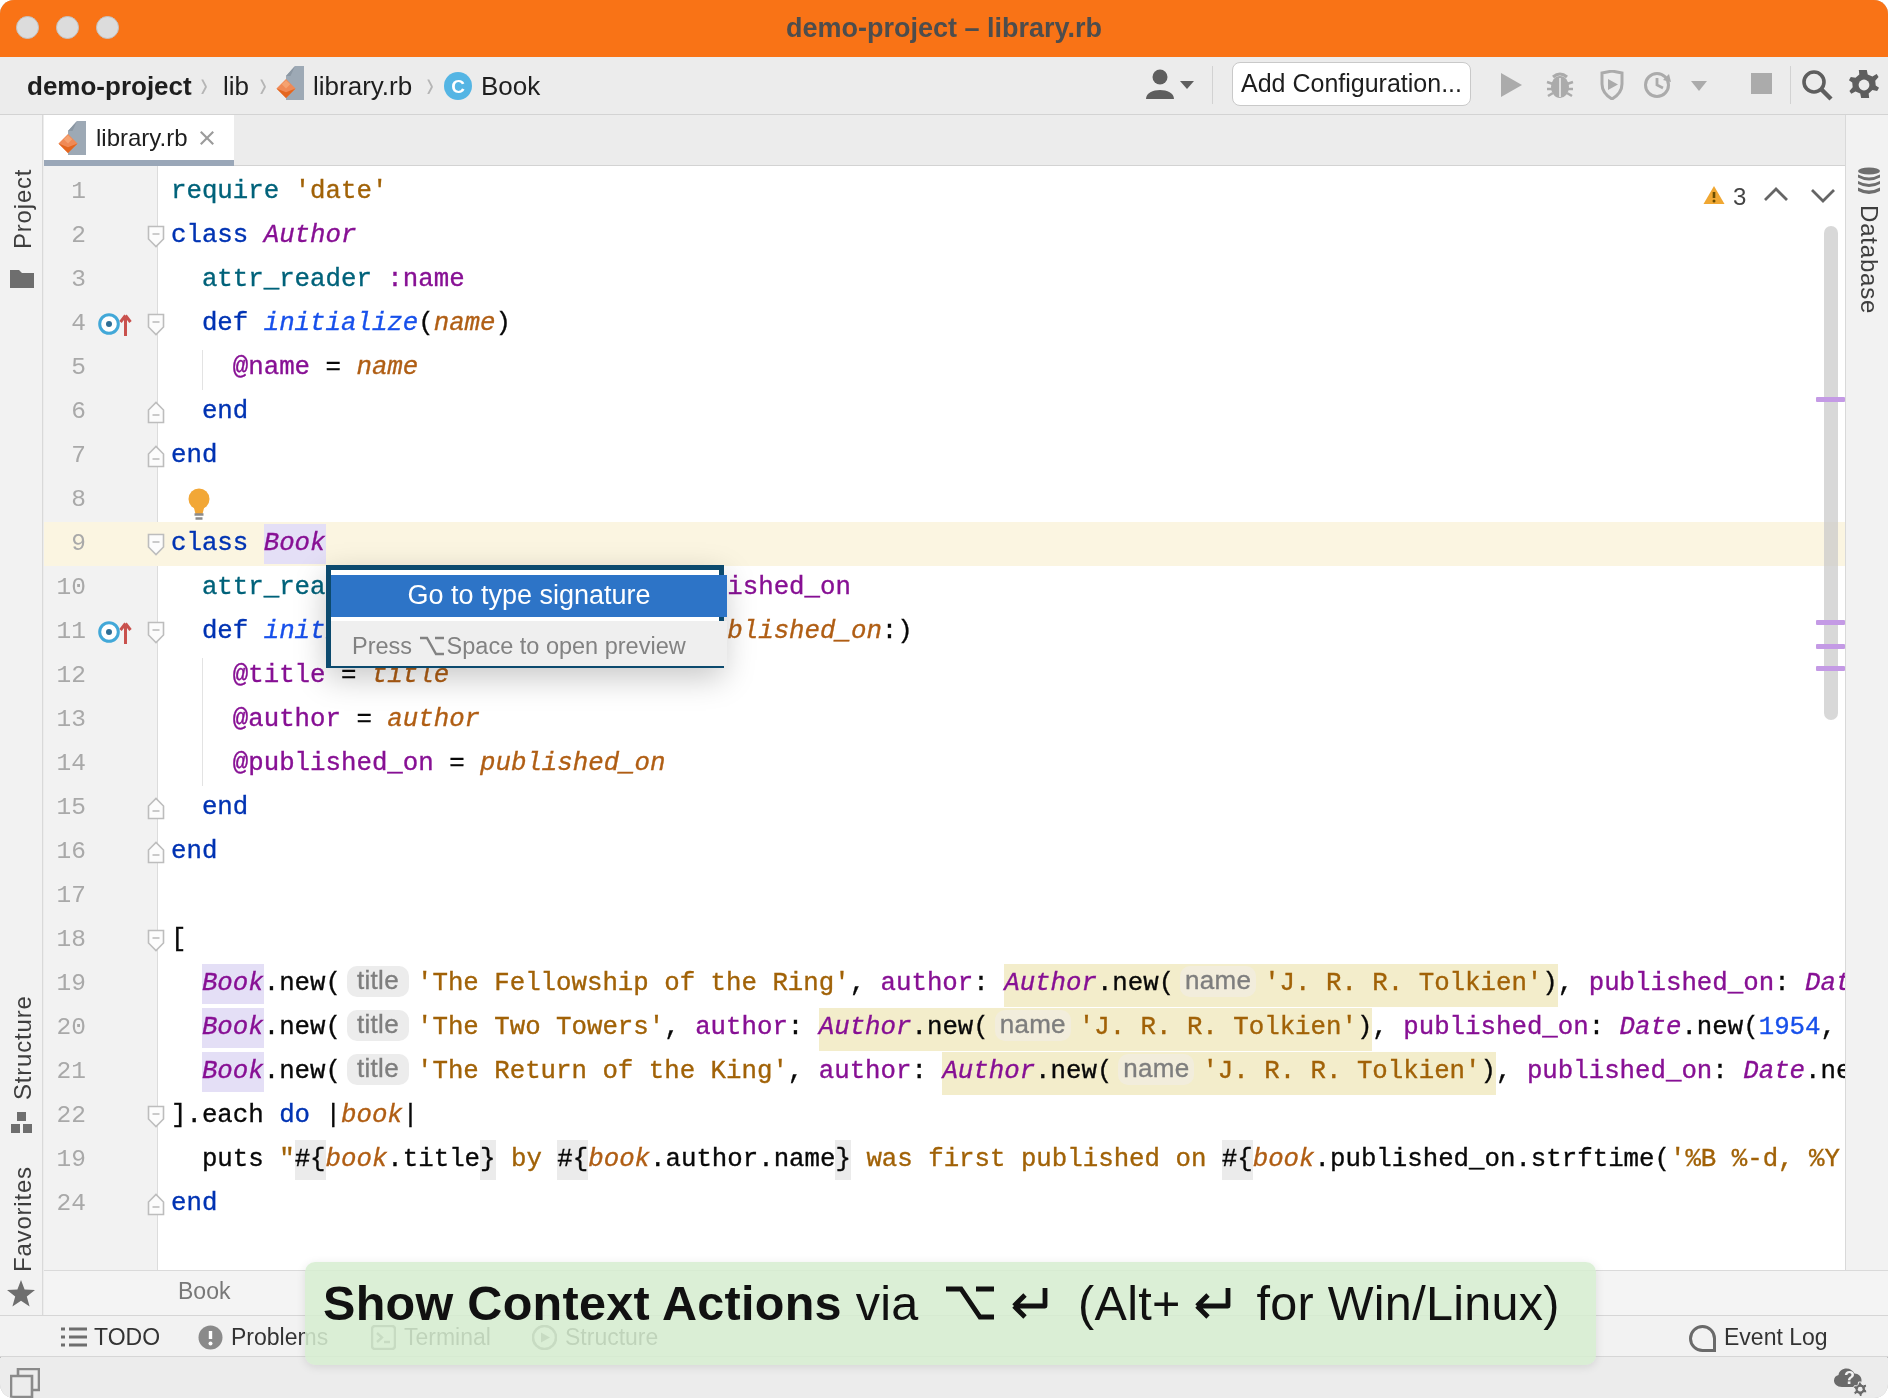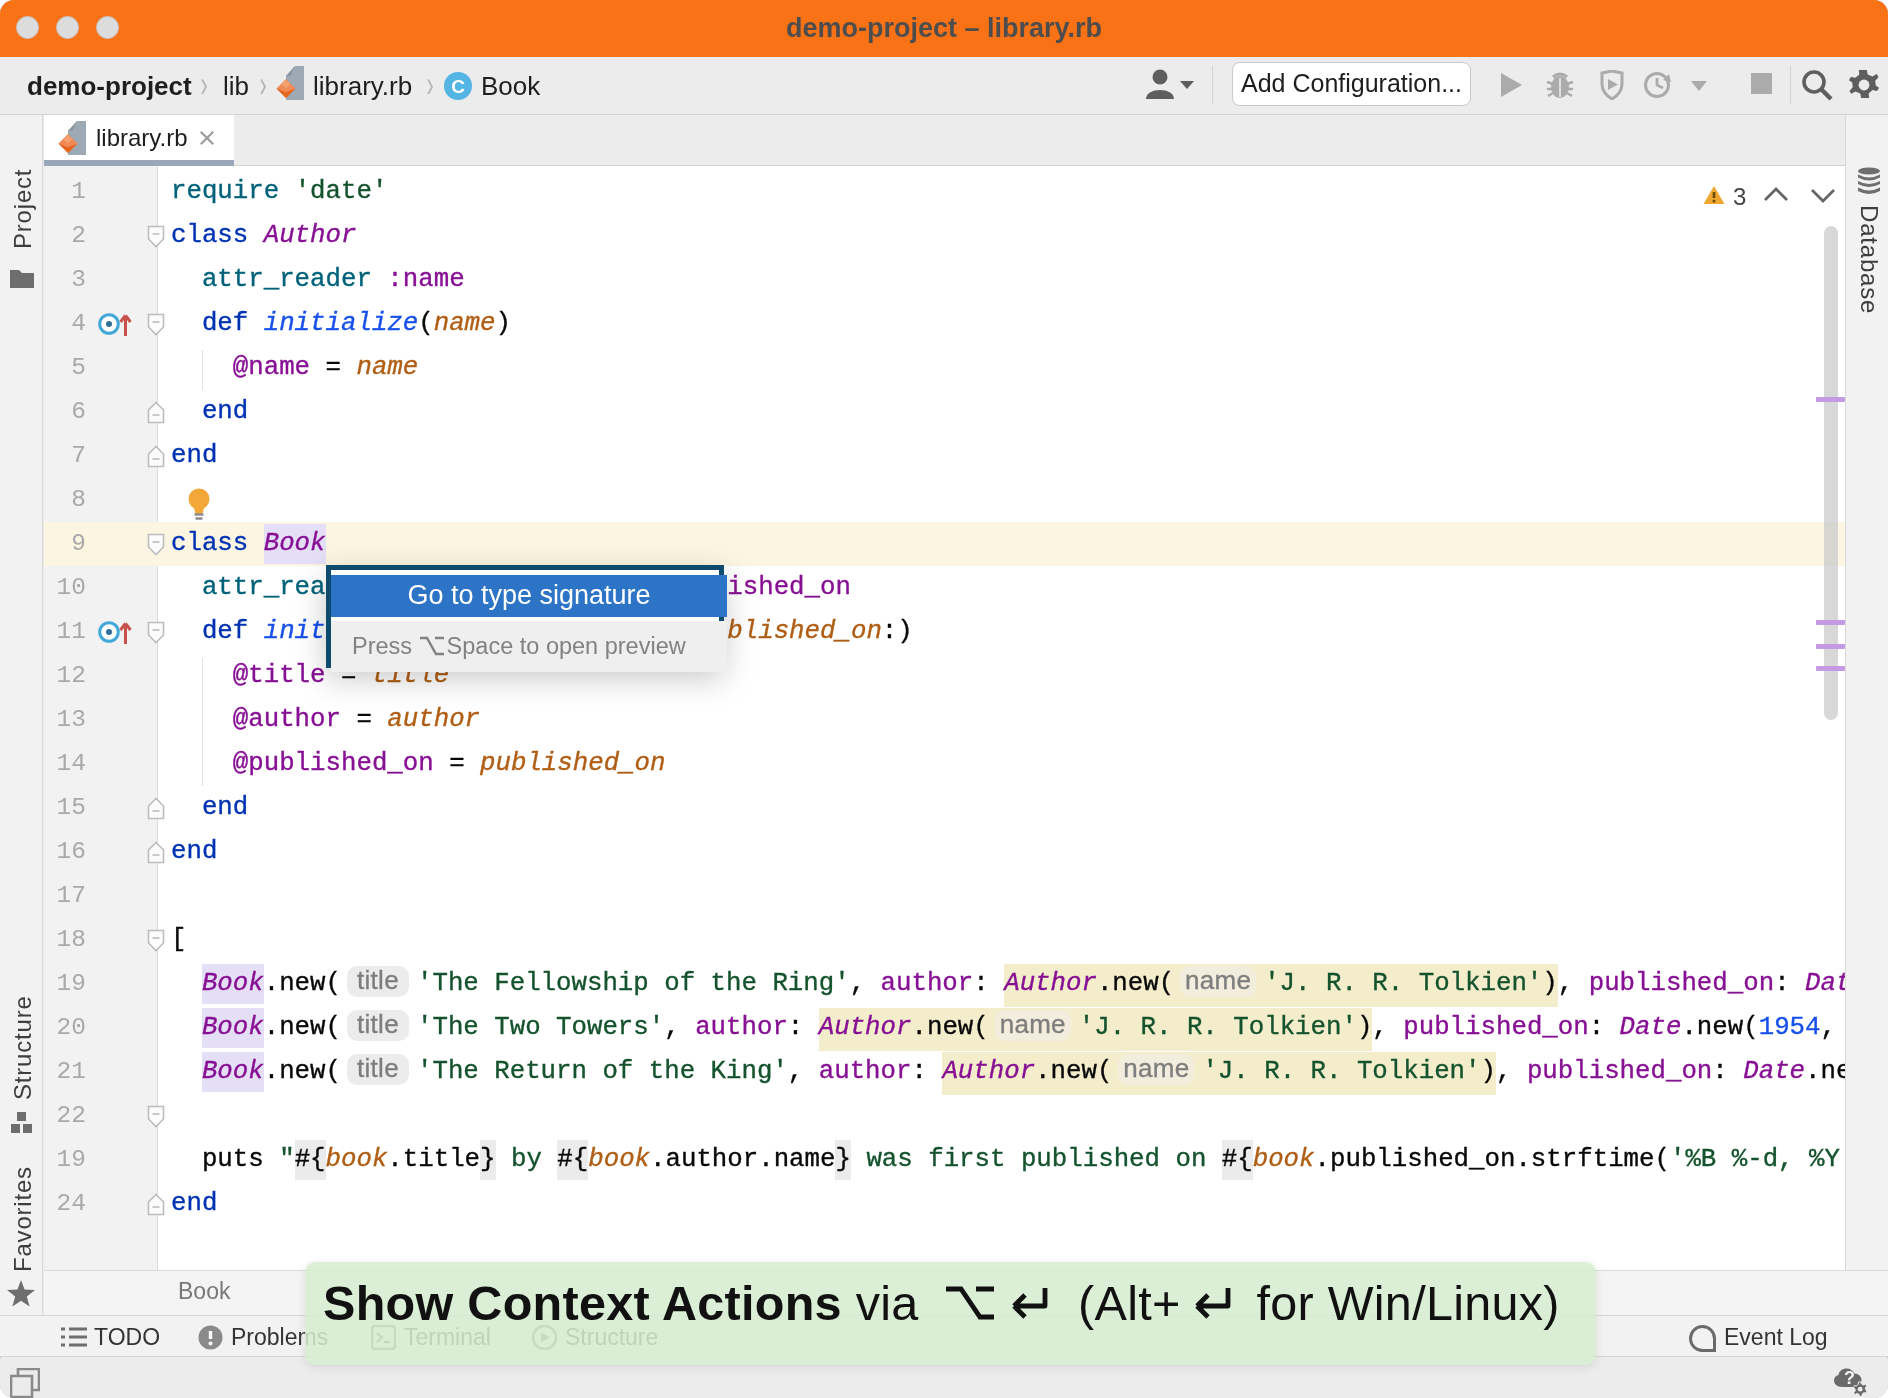--- a/index.html
+++ b/index.html
@@ -24,33 +24,33 @@
 .lnum{position:absolute;width:60px;text-align:right;font-family:"Liberation Mono",monospace;font-size:24.5px;color:#A9A9A9;line-height:44px;left:-18px}
 #curline{position:absolute;left:0;top:356px;width:1801px;height:44px;background:#FBF5E1}
 #code{position:absolute;left:127px;top:4px;font-family:"Liberation Mono",monospace;font-size:25.75px;line-height:44px;color:#080808;white-space:pre;-webkit-text-stroke:0.35px}
 .cl0{position:absolute;left:0;white-space:pre}
 .kw{color:#0033B3}
 .mc{color:#00627A;}
 .fn{color:#1750EB;font-style:italic}
 .cn{color:#871094;font-style:italic}
 .pu{color:#871094}
 .pa{color:#B05E14;font-style:italic}
-.st{color:#14532d}
+.st{color:#a16207}
 .nu{color:#1750EB}
 .hlY{background:#F3EDCB;padding:5px 0 9px 0}
 .hlP{background:#E4DFF6;padding:5px 0 6px 0}
 .ib{background:#EBEBEB;padding:5px 0 6px 0}
 .pill{display:inline-block;vertical-align:middle;margin:0 8px 0 6px;height:31px;line-height:29px;border-radius:10px;background:#ECECEC;color:#7E7E7E;font-family:"Liberation Sans",sans-serif;font-size:26px;letter-spacing:.3px;text-align:center;font-style:normal;position:relative;top:-2px}
 .pY{background:#F2EDDC}
 .ig{position:absolute;width:1px;background:#E3E3E3}
 #sbar{position:absolute;left:1780px;top:60px;width:14px;height:494px;background:#C9C9C9;border-radius:7px;opacity:.72}
 .mark{position:absolute;left:1772px;width:29px;height:5px;background:#C49AE5;border-radius:1px}
 #popup{position:absolute;left:326px;top:565px;width:398px;height:103px;background:#fff;border:5px solid #0c4a6e;box-shadow:0 10px 30px rgba(0,0,0,.22)}
 #popblue{position:absolute;left:0;top:5px;width:396px;height:42px;background:#2D74C7;color:#fff;font-size:27px;text-align:center;line-height:41px}
-#popgray{position:absolute;left:0;top:51px;width:396px;height:51px;background:#EFEFEF;color:#828282;font-size:23.5px;line-height:51px;padding-left:21px;white-space:nowrap;overflow:hidden}
+#popgray{position:absolute;left:0;top:51px;width:396px;height:45px;background:#EFEFEF;color:#828282;font-size:23.5px;line-height:51px;padding-left:21px;white-space:nowrap;overflow:hidden}
 #bcrow{position:absolute;left:44px;top:1270px;width:1844px;height:45px;background:#F4F4F4;border-top:1px solid #DADADA}
 #bcrow .bk{position:absolute;left:134px;top:7px;font-size:23px;color:#787878}
 #statusrow{position:absolute;left:0;top:1315px;width:1888px;height:42px;background:#F2F2F2;border-top:1px solid #D6D6D6;border-bottom:1px solid #D6D6D6}
 .sbtxt{position:absolute;top:8px;font-size:23px;color:#333}
 #bottomrow{position:absolute;left:0;top:1358px;width:1888px;height:40px;background:#ECECEC}
 #banner{position:absolute;left:305px;top:1262px;width:1291px;height:103px;background:rgba(214,237,209,0.86);border-radius:10px;box-shadow:0 2px 10px rgba(0,0,0,.10)}
 #banner .btxt{position:absolute;left:18px;top:0;height:85px;line-height:82px;font-size:48.5px;letter-spacing:.3px;color:#111;white-space:nowrap}
 .isvg{position:absolute}
 </style></head><body>
 <div id="win">
@@ -203,20 +203,21 @@
 <div class="cl0" style="top:484px">    <span class="pu">@title</span> = <span class="pa">title</span></div>
 <div class="cl0" style="top:528px">    <span class="pu">@author</span> = <span class="pa">author</span></div>
 <div class="cl0" style="top:572px">    <span class="pu">@published_on</span> = <span class="pa">published_on</span></div>
 <div class="cl0" style="top:616px">  <span class="kw">end</span></div>
 <div class="cl0" style="top:660px"><span class="kw">end</span></div>
 <div class="cl0" style="top:704px"></div>
 <div class="cl0" style="top:748px">[</div>
 <div class="cl0" style="top:792px">  <span class="hlP"><span class="cn">Book</span></span>.new(<span class="pill" style="width:62px">title</span><span class="st">'The Fellowship of the Ring'</span>, <span class="pu">author</span>: <span class="hlY"><span class="cn">Author</span>.new(<span class="pill pY" style="width:76px">name</span><span class="st">'J. R. R. Tolkien'</span>)</span>, <span class="pu">published_on</span>: <span class="cn">Date</span>.new(, , )),</div>
 <div class="cl0" style="top:836px">  <span class="hlP"><span class="cn">Book</span></span>.new(<span class="pill" style="width:62px">title</span><span class="st">'The Two Towers'</span>, <span class="pu">author</span>: <span class="hlY"><span class="cn">Author</span>.new(<span class="pill pY" style="width:76px">name</span><span class="st">'J. R. R. Tolkien'</span>)</span>, <span class="pu">published_on</span>: <span class="cn">Date</span>.new(<span class="nu">1954</span>, , )),</div>
 <div class="cl0" style="top:880px">  <span class="hlP"><span class="cn">Book</span></span>.new(<span class="pill" style="width:62px">title</span><span class="st">'The Return of the King'</span>, <span class="pu">author</span>: <span class="hlY"><span class="cn">Author</span>.new(<span class="pill pY" style="width:76px">name</span><span class="st">'J. R. R. Tolkien'</span>)</span>, <span class="pu">published_on</span>: <span class="cn">Date</span>.new(, , )),</div>
+<div class="cl0" style="top:924px">].each <span class="kw">do</span> |<span class="pa">book</span>|</div>
 <div class="cl0" style="top:968px">  puts <span class="st">"</span><span class="ib">#{</span><span class="pa">book</span>.title<span class="ib">}</span><span class="st"> by </span><span class="ib">#{</span><span class="pa">book</span>.author.name<span class="ib">}</span><span class="st"> was first published on </span><span class="ib">#{</span><span class="pa">book</span>.published_on.strftime(<span class="st">'%B %-d, %Y'</span>)</div>
 <div class="cl0" style="top:1012px"><span class="kw">end</span></div>
   </div>
 <svg class="isvg" style="left:103px;top:59px" width="18" height="23" viewBox="0 0 18 23">
         <path d="M1.5 1.5 H16.5 V14 L9 21.5 L1.5 14 Z" fill="#FCFCFC" stroke="#BDBDBD" stroke-width="1.6"></path>
         <path d="M5.5 9 H12.5" stroke="#BDBDBD" stroke-width="1.6"></path>
       </svg>
 <svg class="isvg" style="left:103px;top:147px" width="18" height="23" viewBox="0 0 18 23">
         <path d="M1.5 1.5 H16.5 V14 L9 21.5 L1.5 14 Z" fill="#FCFCFC" stroke="#BDBDBD" stroke-width="1.6"></path>
         <path d="M5.5 9 H12.5" stroke="#BDBDBD" stroke-width="1.6"></path>

